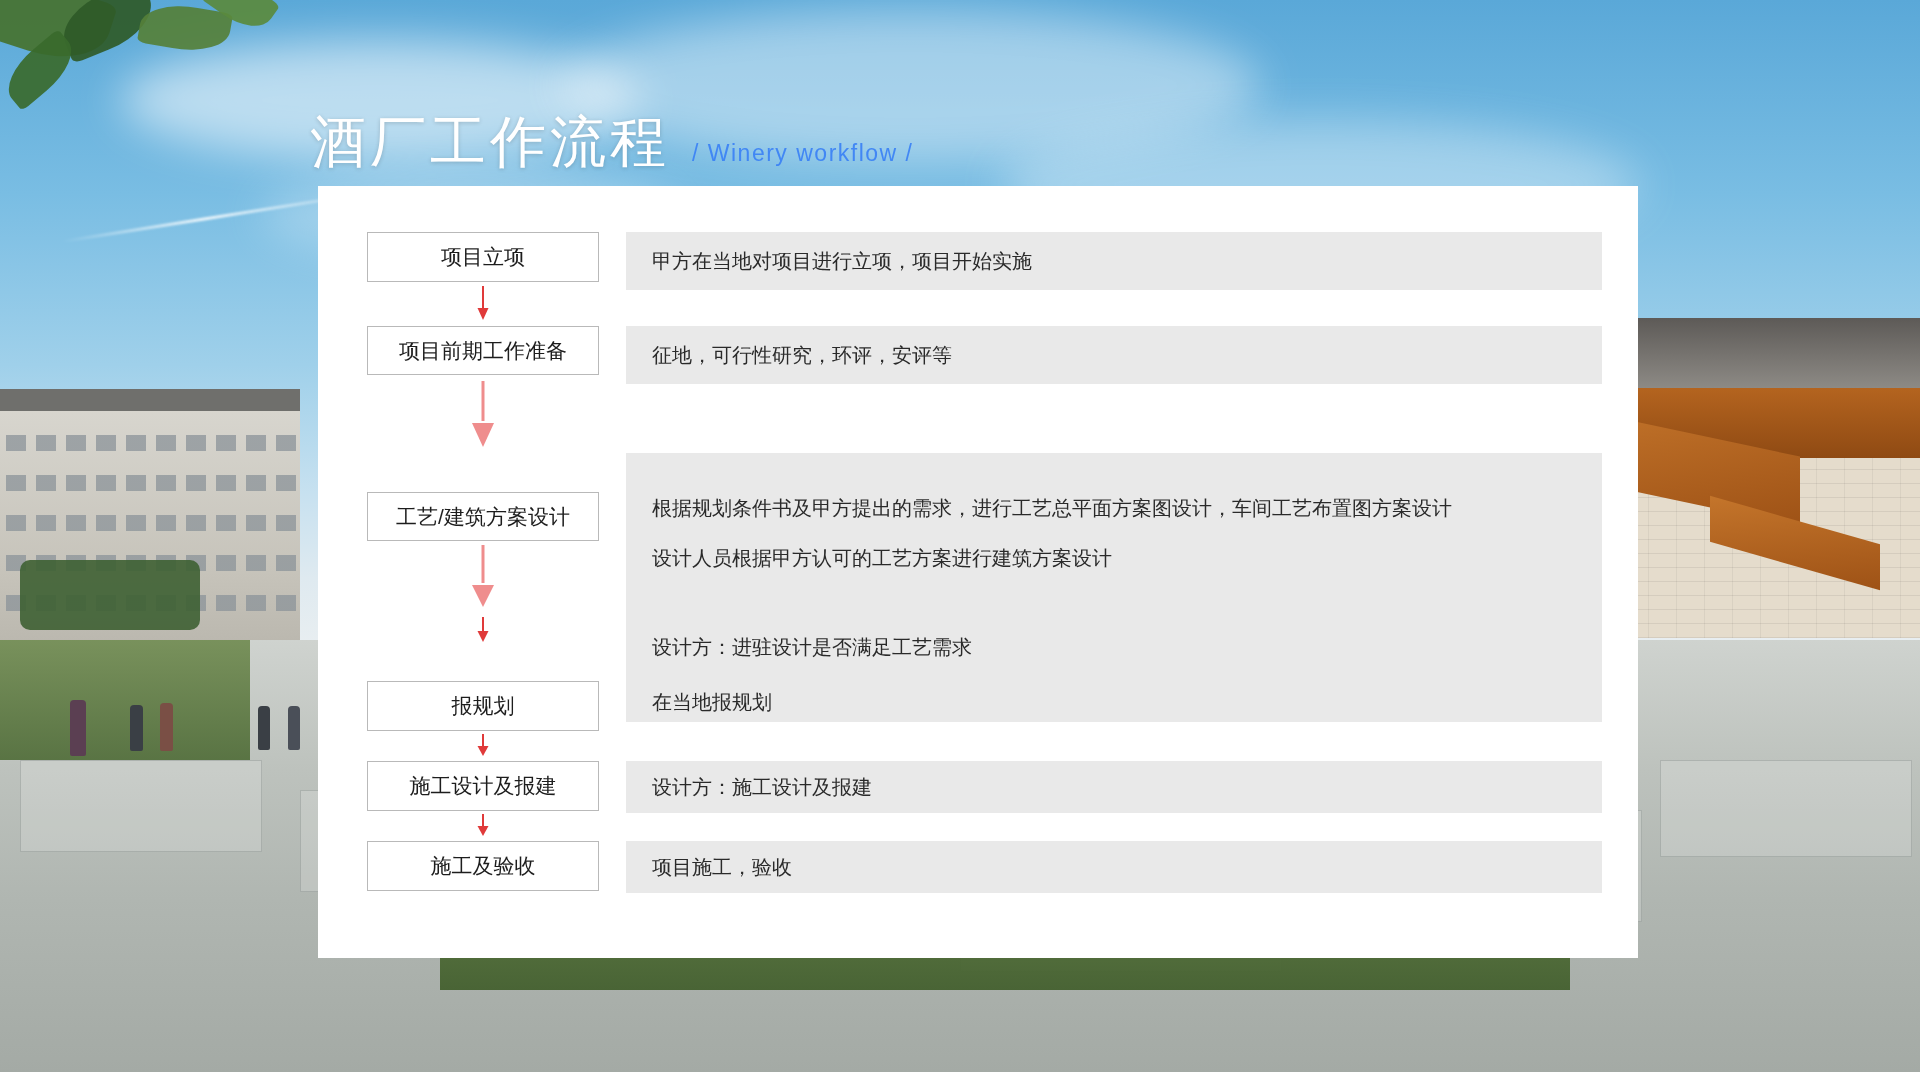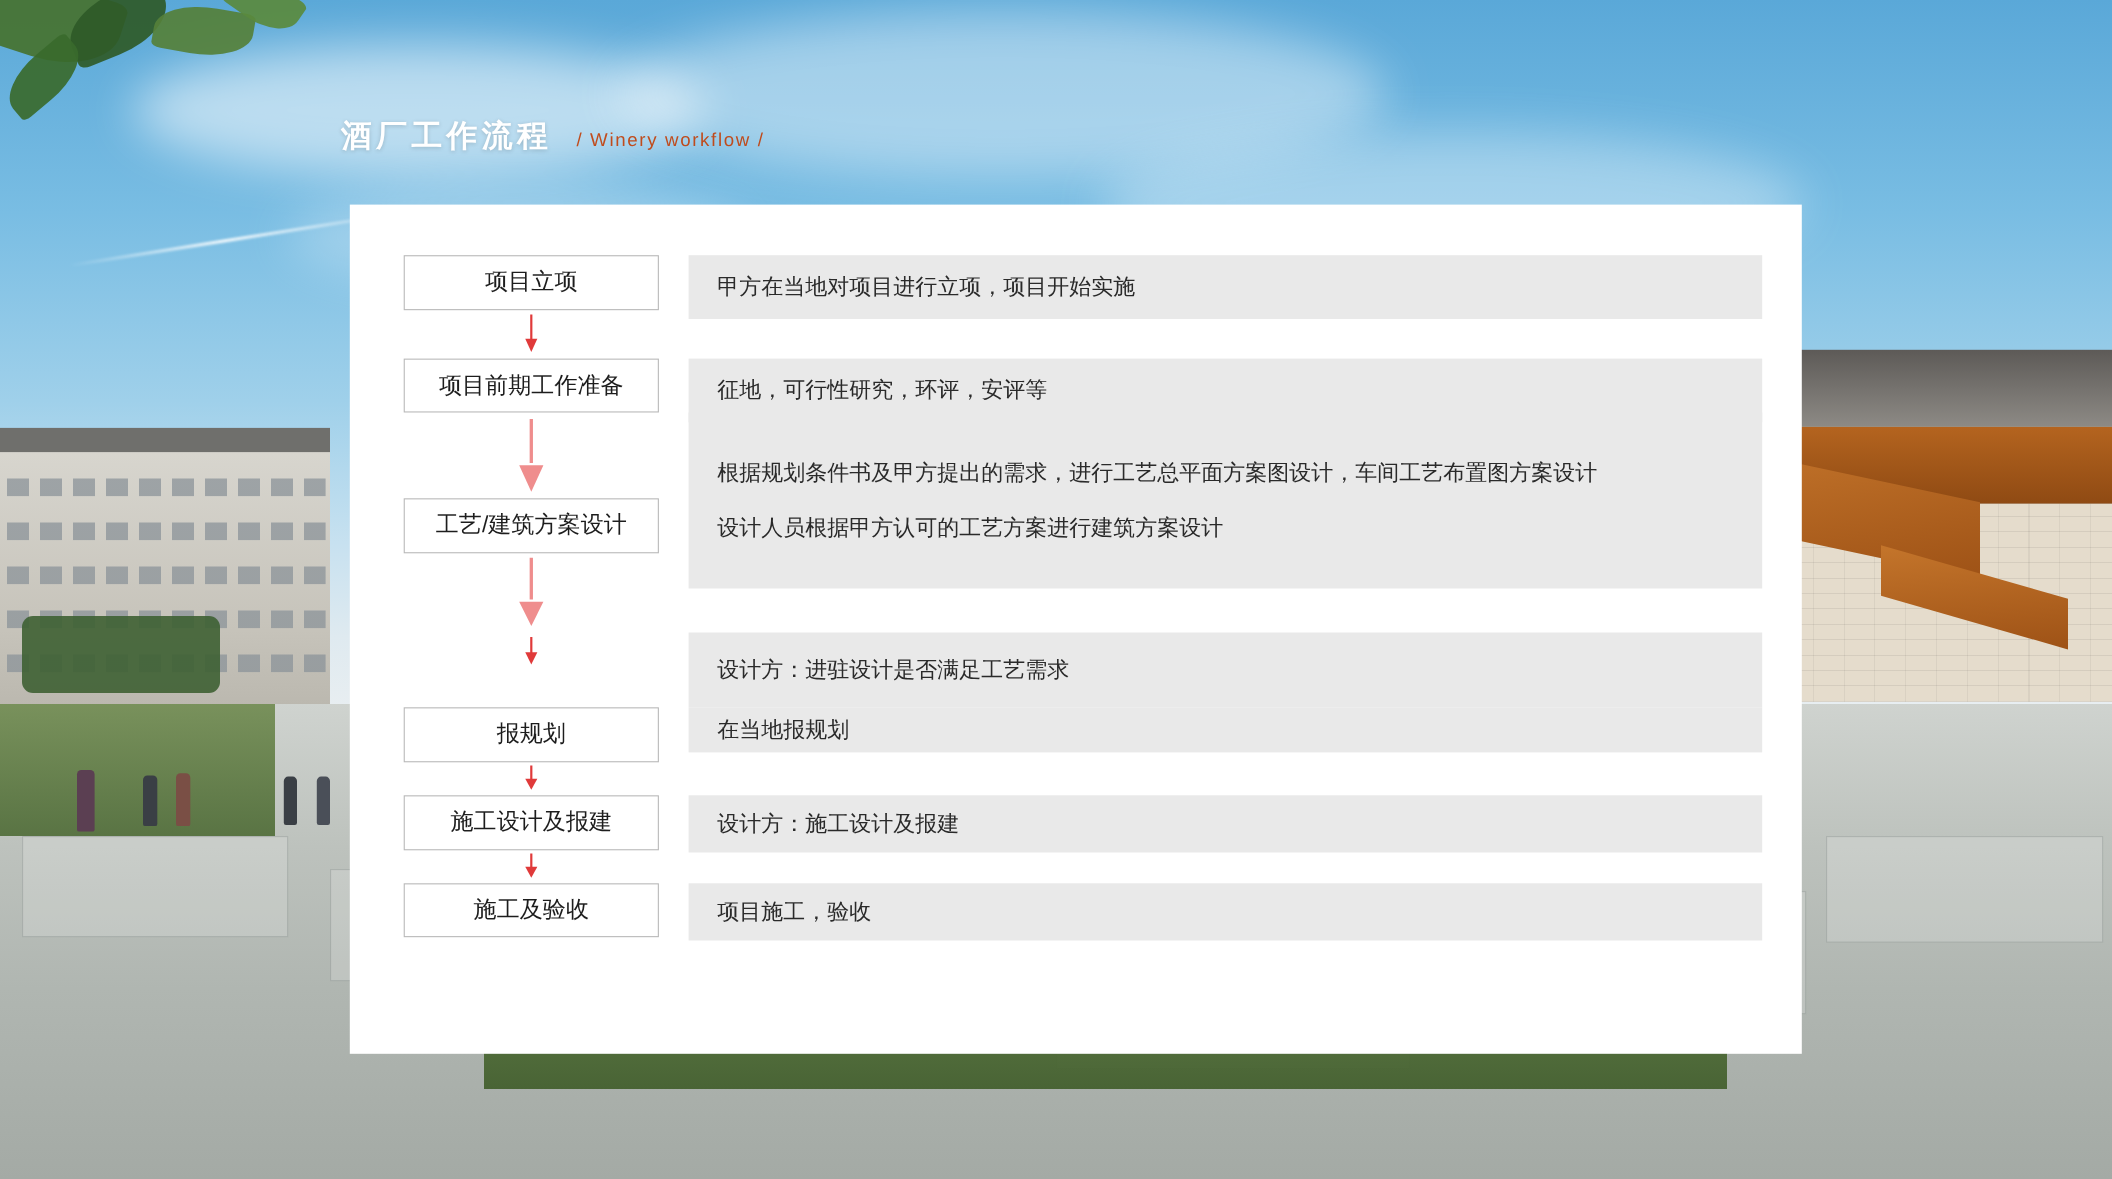--- a/index.html
+++ b/index.html
@@ -139,29 +139,29 @@
   .title-wrap {
     position: absolute;
     left: 310px;
     top: 105px;
     display: flex;
     align-items: baseline;
     gap: 22px;
     z-index: 5;
   }
   .title-main {
-    font-size: 28px;
+    font-size: 56px;
     color: #ffffff;
     letter-spacing: 4px;
-    font-weight: bold;
+    font-weight: normal;
     text-shadow: 0 1px 4px rgba(0,0,0,.18);
   }
   .title-sub {
-    font-size: 17px;
-    color: #c2410c;
+    font-size: 23px;
+    color: #3b82f6;
     letter-spacing: 1.5px;
     opacity: .92;
   }
 
   .card {
     position: absolute;
     left: 318px;
     top: 186px;
     width: 1320px;
     height: 772px;
@@ -322,21 +322,21 @@
       <div class="row" style="margin-top:-78px">
         <div class="left-col" style="justify-content:flex-end; padding-top:78px;">
           <div class="step-box">工艺/建筑方案设计</div>
           <div class="arrow" style="height:72px">
             <svg width="26" height="68" viewBox="0 0 26 68" aria-hidden="true">
               <line x1="13" y1="2" x2="13" y2="40" stroke="#ef8d8d" stroke-width="3"></line>
               <polygon points="13,64 2,42 24,42" fill="#ef8d8d"></polygon>
             </svg>
           </div>
         </div>
-        <div class="desc" style="height:160px; ">
+        <div class="desc" style="height:160px; margin-top:78px;">
           <p>根据规划条件书及甲方提出的需求，进行工艺总平面方案图设计，车间工艺布置图方案设计</p>
           <p>设计人员根据甲方认可的工艺方案进行建筑方案设计</p>
         </div>
       </div>
 
       <div class="row">
         <div class="left-col">
           <div class="arrow" style="height:34px">
             <svg width="14" height="30" viewBox="0 0 14 30" aria-hidden="true">
               <line x1="7" y1="2" x2="7" y2="18" stroke="#e03a3a" stroke-width="2"></line>

